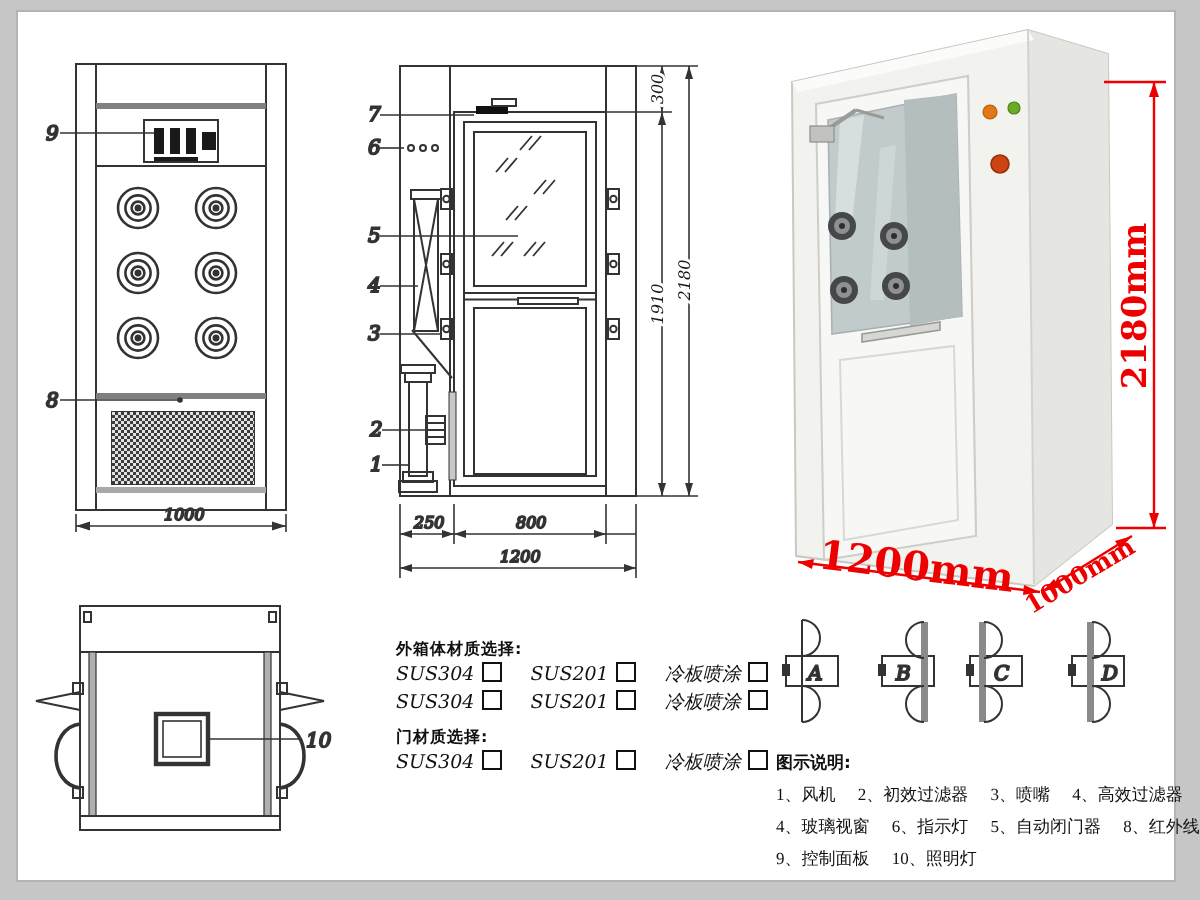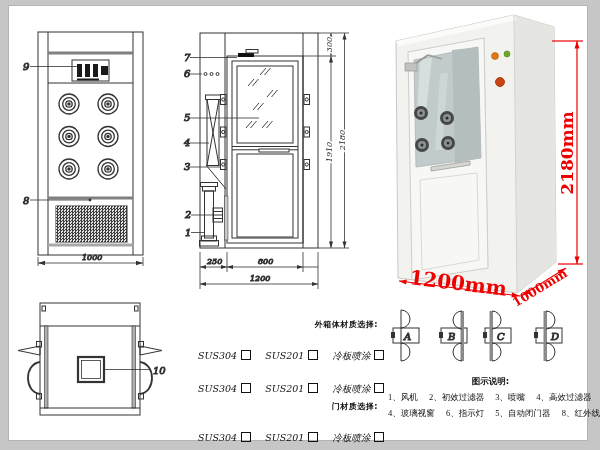--- a/index.html
+++ b/index.html
@@ -6,26 +6,26 @@
   .stage{position:relative;width:600px;height:450px;background:#c6c6c6;font-family:"DejaVu Sans",sans-serif;overflow:hidden;}
   .canvas{position:absolute;left:8px;top:5px;width:580px;height:436px;background:#ffffff;border:1px solid #b4b4b4;box-sizing:border-box;}
   .layer{position:absolute;left:0;top:0;width:600px;height:450px;}
   svg text{font-family:"DejaVu Serif",serif;}
   .callout{font-style:italic;font-size:10px;fill:#1a1a1a;}
   .dim{font-style:italic;font-size:8px;fill:#1a1a1a;}
   .reddim{font-weight:bold;fill:#ee0000;font-family:"DejaVu Serif",serif;}
   .grille{position:absolute;left:56px;top:206px;width:71px;height:36px;
     background:repeating-conic-gradient(#3c3c3c 0% 25%,#e2e2e2 0% 50%);background-size:3px 3px;}
   .materials{position:absolute;left:198px;top:314px;width:180px;color:#111;}
-  .mat-title{font-size:8px;font-weight:bold;margin-top:5px;letter-spacing:.5px;text-align:right;}
-  .mat-row{font-size:9.5px;font-style:italic;font-family:"DejaVu Serif",serif;margin-top:20px;white-space:nowrap;text-align:right;}
+  .mat-title{font-size:8px;font-weight:bold;margin-top:5px;letter-spacing:.5px;}
+  .mat-row{font-size:9.5px;font-style:italic;font-family:"DejaVu Serif",serif;margin-top:1px;white-space:nowrap;text-align:right;}
   .mat-opt{margin-right:11px;}
   .cbx{display:inline-block;width:8px;height:8px;border:1.2px solid #111;margin-left:4px;vertical-align:-1px;}
   .legend{position:absolute;left:388px;top:376px;width:205px;color:#111;}
-  .legend-title{font-size:8.5px;font-weight:bold;text-align:center;}
+  .legend-title{font-size:8.5px;font-weight:bold;}
   .legend-row{font-size:8.5px;margin-top:4px;white-space:nowrap;font-family:Liberation Serif, serif;}
   .legend-row span{margin-right:9px;}
 </style>
 </head>
 <body>
 
 <div class="stage">
   <div class="canvas"></div>
 
   <svg class="layer" viewBox="0 0 600 450">
@@ -370,14 +370,18 @@
       <span>2、初效过滤器</span>
       <span>3、喷嘴</span>
       <span>4、高效过滤器</span>
     </div>
     <div class="legend-row">
       <span>4、玻璃视窗</span>
       <span>6、指示灯</span>
       <span>5、自动闭门器</span>
       <span>8、红外线感应器</span>
     </div>
+    <div class="legend-row">
+      <span>9、控制面板</span>
+      <span>10、照明灯</span>
+    </div>
   </div>
 </div>
 
 </body></html>

